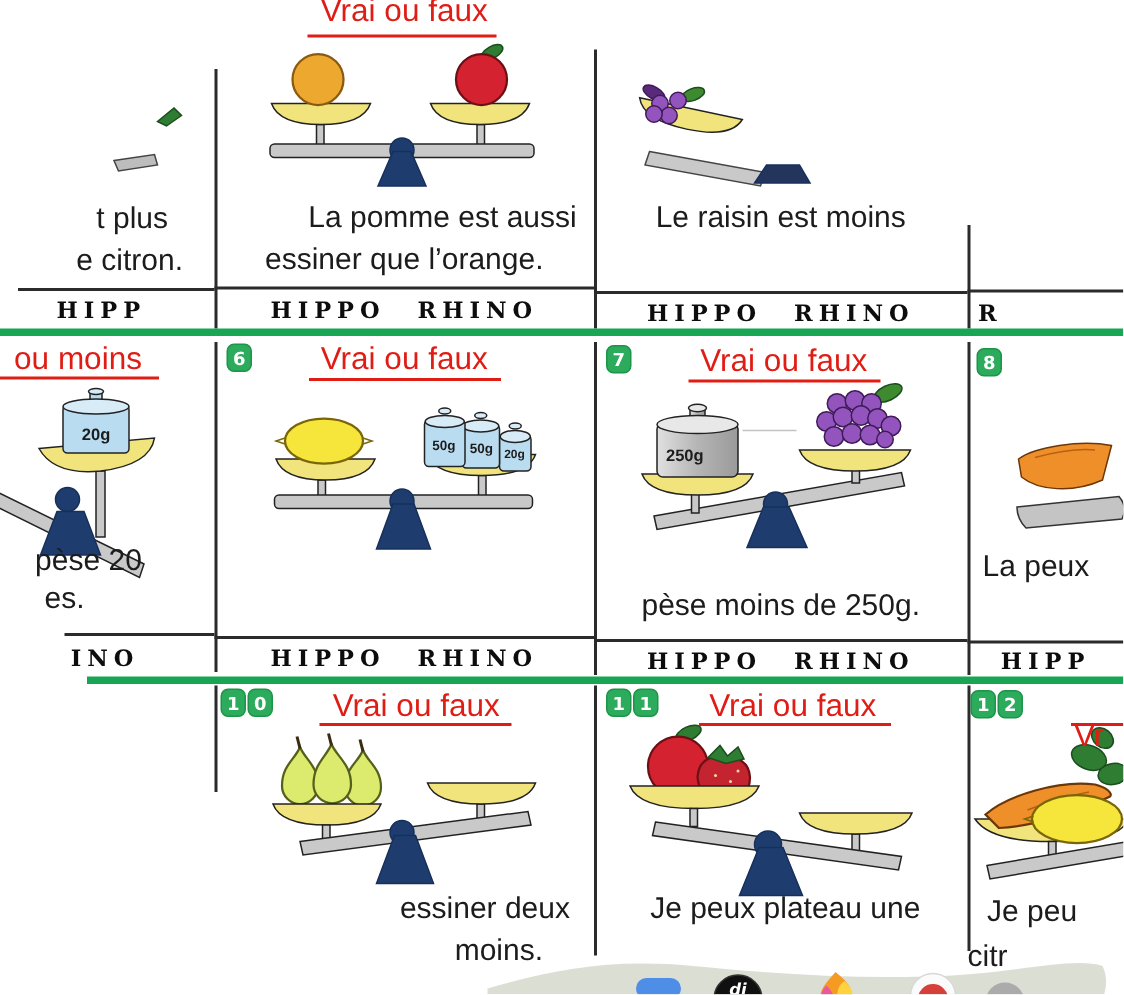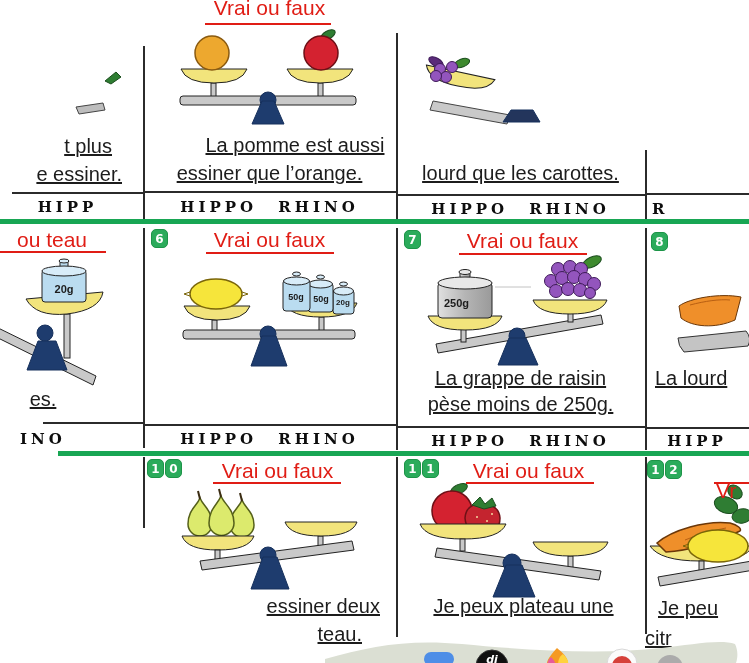--- a/index.html
+++ b/index.html
@@ -1,20 +1,20 @@
 <!DOCTYPE html>
 <html><head>
 <meta charset="utf-8">
 <style>
   html,body{margin:0;padding:0;background:#fff;}
   #page{position:relative;width:749px;height:663px;background:#ffffff;overflow:hidden;
         font-family:"Liberation Sans",sans-serif;}
   #art,#fg{position:absolute;left:0;top:0;width:749px;height:663px;}
   #art{z-index:1}
-  .txt{position:absolute;z-index:2;color:#1c1c1c;font-size:20px;line-height:27px;white-space:nowrap;text-decoration:underline;}
+  .txt{position:absolute;z-index:2;color:#1c1c1c;font-size:20px;line-height:27px;white-space:nowrap;}
   .ctr{text-align:center;} .rgt{text-align:right;}
   .ttl{position:absolute;z-index:2;color:#e01d15;font-size:21px;line-height:24px;white-space:nowrap;}
   .uln{position:absolute;z-index:2;height:2px;background:#e01d15;}
   .brand{position:absolute;z-index:2;color:#0d0d0d;font-family:"DejaVu Serif",serif;font-weight:700;
          font-size:15px;letter-spacing:4px;word-spacing:12px;white-space:nowrap;}
   .badge{position:absolute;z-index:2;display:flex;gap:1px;}
   .badge span{display:inline-flex;align-items:center;justify-content:center;width:17px;height:19px;
         background:#2bab5b;border:1px solid #1d9448;border-radius:5px;color:#fff;
         font-family:"DejaVu Sans",sans-serif;font-size:12px;font-weight:700;box-sizing:border-box;}
   .vline{position:absolute;z-index:2;width:2px;background:#2b2b2b;}
@@ -224,21 +224,21 @@
   <div class="hline" style="left:143px;top:424px;width:253px"></div>
   <div class="hline" style="left:396px;top:426px;width:249px"></div>
   <div class="hline" style="left:645px;top:427px;width:104px"></div>
 
   <div class="gline" style="left:0;top:219px;width:749px"></div>
   <div class="gline" style="left:58px;top:451px;width:691px"></div>
 
   <div class="ttl ctr" style="left:143px;top:-4px;width:253px">Vrai ou faux</div>
   <div class="uln" style="left:205px;top:23px;width:126px"></div>
 
-  <div class="ttl ctr" style="left:0;top:228px;width:104px">ou teau</div>
+  <div class="ttl ctr" style="left:0;top:228px;width:104px">ou moins</div>
   <div class="uln" style="left:0;top:251px;width:106px"></div>
 
   <div class="ttl ctr" style="left:143px;top:228px;width:253px">Vrai ou faux</div>
   <div class="uln" style="left:206px;top:252px;width:128px"></div>
 
   <div class="ttl ctr" style="left:396px;top:229px;width:253px">Vrai ou faux</div>
   <div class="uln" style="left:459px;top:253px;width:128px"></div>
 
   <div class="ttl ctr" style="left:151px;top:459px;width:253px">Vrai ou faux</div>
   <div class="uln" style="left:213px;top:482px;width:128px"></div>
@@ -265,48 +265,48 @@
   <div class="badge" style="left:404px;top:459px">
     <span>1</span>
       <span>1</span>
   </div>
   <div class="badge" style="left:647px;top:460px">
     <span>1</span>
       <span>2</span>
   </div>
 
   <div class="txt rgt" style="left:0;top:133px;width:112px">t plus</div>
-  <div class="txt rgt" style="left:0;top:161px;width:122px">e essiner.</div>
+  <div class="txt rgt" style="left:0;top:161px;width:122px">e citron.</div>
 
   <div class="txt ctr" style="left:143px;top:132px;width:304px">La pomme est aussi</div>
   <div class="txt ctr" style="left:143px;top:160px;width:253px">essiner que l’orange.</div>
 
-  <div class="txt ctr" style="left:396px;top:160px;width:249px">lourd que les carottes.</div>
-
+  <div class="txt ctr" style="left:396px;top:132px;width:249px">Le raisin est moins</div>
+
+  <div class="txt ctr" style="left:0;top:361px;width:118px">pèse 20</div>
   <div class="txt ctr" style="left:0;top:386px;width:86px">es.</div>
 
 
-  <div class="txt ctr" style="left:396px;top:365px;width:249px;line-height:26px">La grappe de raisin</div>
   <div class="txt ctr" style="left:396px;top:391px;width:249px;line-height:26px">pèse moins de 250g.</div>
 
-  <div class="txt" style="left:655px;top:365px">La lourd</div>
+  <div class="txt" style="left:655px;top:365px">La peux</div>
 
   <div class="txt rgt" style="left:230px;top:593px;width:150px">essiner deux</div>
-  <div class="txt rgt" style="left:240px;top:621px;width:122px">teau.</div>
+  <div class="txt rgt" style="left:240px;top:621px;width:122px">moins.</div>
 
   <div class="txt ctr" style="left:396px;top:593px;width:255px">Je peux plateau une</div>
 
   <div class="txt" style="left:658px;top:595px">Je peu</div>
   <div class="txt" style="left:645px;top:625px">citr</div>
 
   <div class="brand" style="left:0;top:198px;width:135px;text-align:center">HIPP</div>
   <div class="brand" style="left:143px;top:198px;width:253px;text-align:center">HIPPO RHINO</div>
   <div class="brand" style="left:396px;top:200px;width:249px;text-align:center">HIPPO RHINO</div>
   <div class="brand" style="left:652px;top:200px">R</div>
-  <div class="brand" style="left:20px;top:430px;width:100px;text-align:left">INO</div>
+  <div class="brand" style="left:20px;top:430px;width:100px;text-align:center">INO</div>
   <div class="brand" style="left:143px;top:430px;width:253px;text-align:center">HIPPO RHINO</div>
   <div class="brand" style="left:396px;top:432px;width:249px;text-align:center">HIPPO RHINO</div>
   <div class="brand" style="left:645px;top:432px;width:104px;text-align:center">HIPP</div>
 
   <svg id="fg" viewBox="0 0 749 663" style="z-index:3">
     <path d="M138,528 C 162,582 198,622 272,663 L138,663 Z" fill="#ffffff"></path>
     <path d="M325,659 C 370,646 408,639 462,644 C 524,650 600,655 662,648 C 690,645 720,639 735,644 C 738,650 738,657 736,663 L325,663 Z" fill="#dbdfd3"></path>
     <g>
       <rect x="424" y="652" width="30" height="14" rx="7" fill="#4e8ee7"></rect>
       <g>

